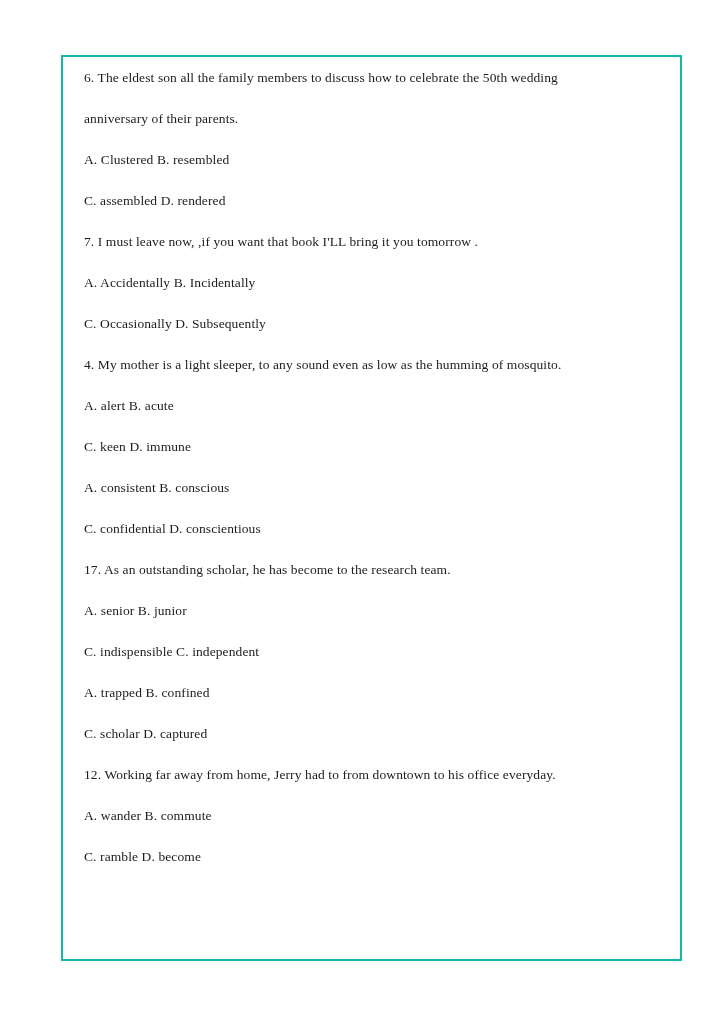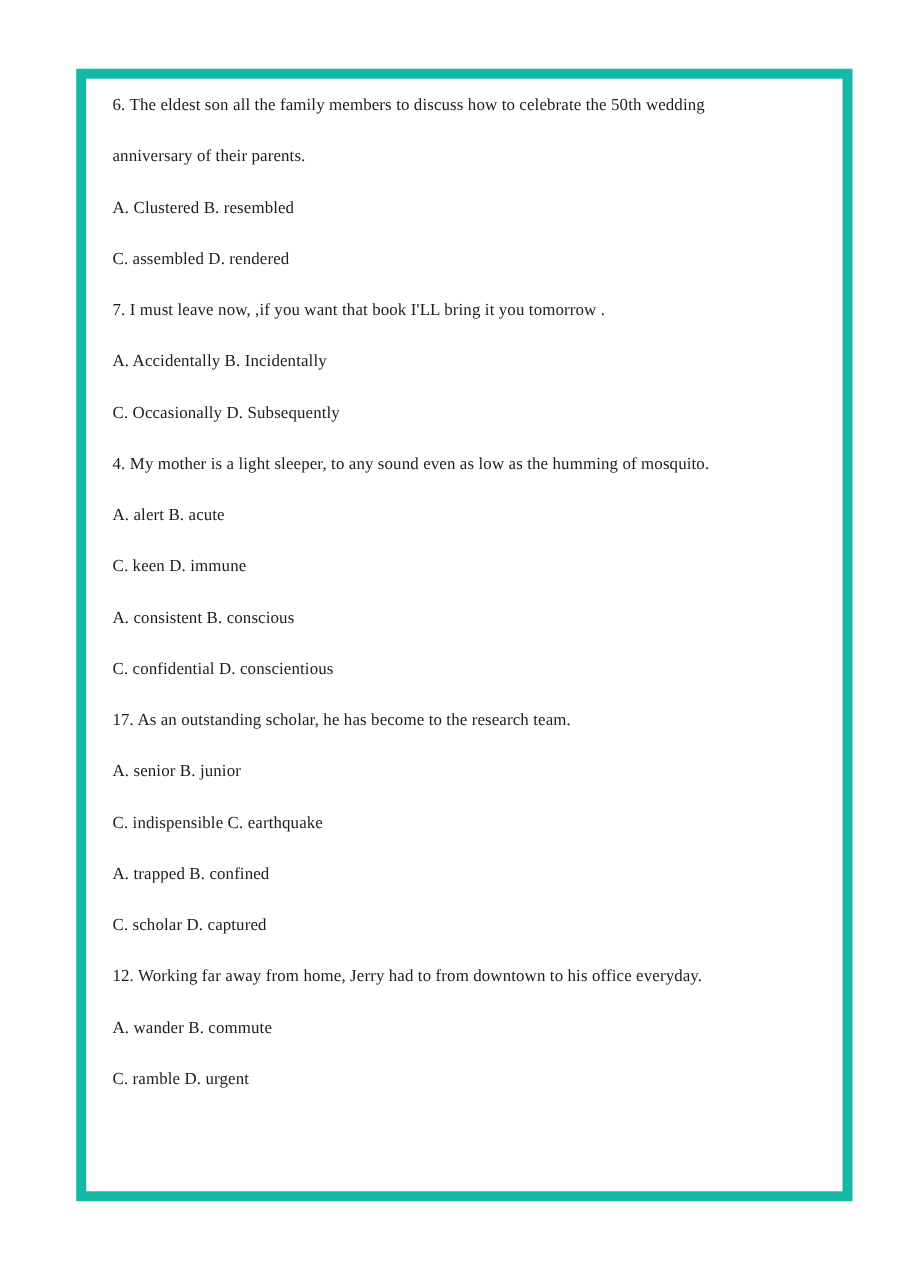--- a/index.html
+++ b/index.html
@@ -21,21 +21,21 @@
     width: 720px;
     height: 1018px;
     background: #ffffff;
   }
   .doc-frame {
     position: absolute;
     left: 61px;
     top: 55px;
     width: 621px;
     height: 906px;
-    border: 8px solid #14b8a6;
+    border: 2px solid #14b8a6;
     box-sizing: border-box;
     background: #ffffff;
     padding: 12px 20px 0 21px;
     overflow: hidden;
   }
   .line {
     margin: 0;
     padding: 0;
     height: 41px;
     font-size: 13.5px;
@@ -57,20 +57,20 @@
     <p class="line">7. I must leave now, ,if you want that book I'LL bring it you tomorrow .</p>
     <p class="line">A. Accidentally B. Incidentally</p>
     <p class="line">C. Occasionally D. Subsequently</p>
     <p class="line">4. My mother is a light sleeper, to any sound even as low as the humming of mosquito.</p>
     <p class="line">A. alert B. acute</p>
     <p class="line">C. keen D. immune</p>
     <p class="line">A. consistent B. conscious</p>
     <p class="line">C. confidential D. conscientious</p>
     <p class="line">17. As an outstanding scholar, he has become to the research team.</p>
     <p class="line">A. senior B. junior</p>
-    <p class="line">C. indispensible C. earthquake</p>
+    <p class="line">C. indispensible C. independent</p>
     <p class="line">A. trapped B. confined</p>
     <p class="line">C. scholar D. captured</p>
     <p class="line">12. Working far away from home, Jerry had to from downtown to his office everyday.</p>
     <p class="line">A. wander B. commute</p>
-    <p class="line">C. ramble D. urgent</p>
+    <p class="line">C. ramble D. become</p>
   </div>
 </div>
 
 </body></html>

